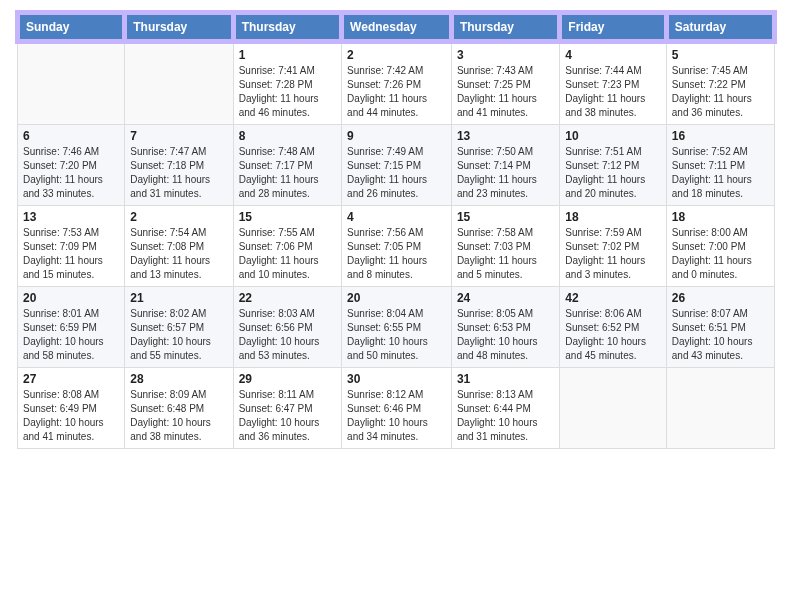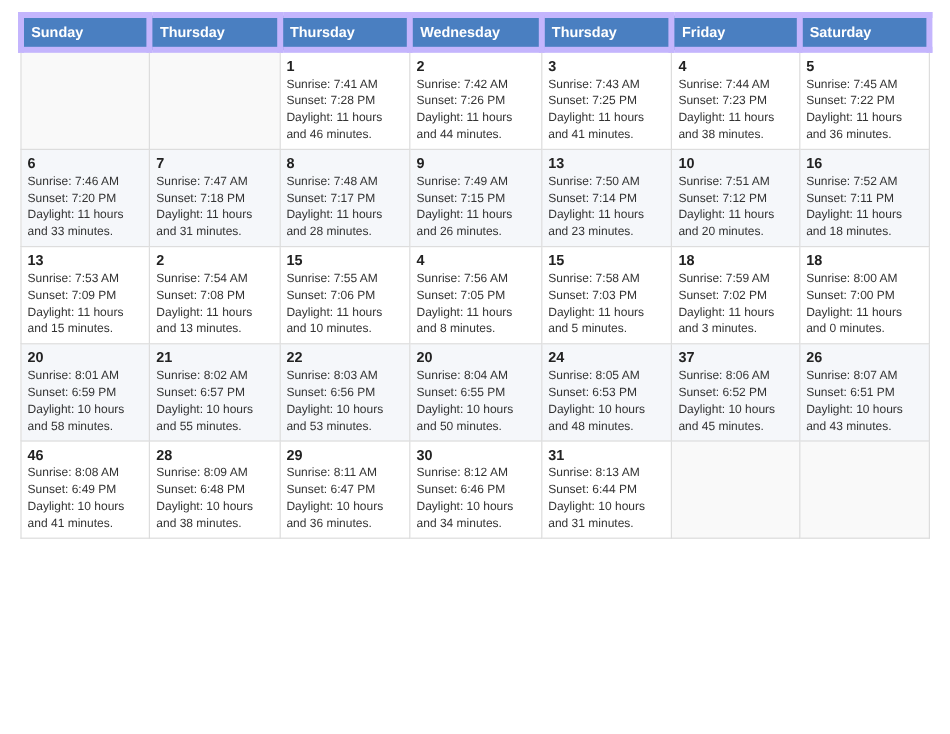--- a/index.html
+++ b/index.html
@@ -129,25 +129,25 @@
           <td><span class="day-number">15</span><span class="day-info">Sunrise: 7:58 AM<br>Sunset: 7:03 PM<br>Daylight: 11 hours and 5 minutes.</span></td>
           <td><span class="day-number">18</span><span class="day-info">Sunrise: 7:59 AM<br>Sunset: 7:02 PM<br>Daylight: 11 hours and 3 minutes.</span></td>
           <td><span class="day-number">18</span><span class="day-info">Sunrise: 8:00 AM<br>Sunset: 7:00 PM<br>Daylight: 11 hours and 0 minutes.</span></td>
         </tr>
         <tr>
           <td><span class="day-number">20</span><span class="day-info">Sunrise: 8:01 AM<br>Sunset: 6:59 PM<br>Daylight: 10 hours and 58 minutes.</span></td>
           <td><span class="day-number">21</span><span class="day-info">Sunrise: 8:02 AM<br>Sunset: 6:57 PM<br>Daylight: 10 hours and 55 minutes.</span></td>
           <td><span class="day-number">22</span><span class="day-info">Sunrise: 8:03 AM<br>Sunset: 6:56 PM<br>Daylight: 10 hours and 53 minutes.</span></td>
           <td><span class="day-number">20</span><span class="day-info">Sunrise: 8:04 AM<br>Sunset: 6:55 PM<br>Daylight: 10 hours and 50 minutes.</span></td>
           <td><span class="day-number">24</span><span class="day-info">Sunrise: 8:05 AM<br>Sunset: 6:53 PM<br>Daylight: 10 hours and 48 minutes.</span></td>
-          <td><span class="day-number">37</span><span class="day-info">Sunrise: 8:06 AM<br>Sunset: 6:52 PM<br>Daylight: 10 hours and 45 minutes.</span></td>
+          <td><span class="day-number">42</span><span class="day-info">Sunrise: 8:06 AM<br>Sunset: 6:52 PM<br>Daylight: 10 hours and 45 minutes.</span></td>
           <td><span class="day-number">26</span><span class="day-info">Sunrise: 8:07 AM<br>Sunset: 6:51 PM<br>Daylight: 10 hours and 43 minutes.</span></td>
         </tr>
         <tr>
-          <td><span class="day-number">46</span><span class="day-info">Sunrise: 8:08 AM<br>Sunset: 6:49 PM<br>Daylight: 10 hours and 41 minutes.</span></td>
+          <td><span class="day-number">27</span><span class="day-info">Sunrise: 8:08 AM<br>Sunset: 6:49 PM<br>Daylight: 10 hours and 41 minutes.</span></td>
           <td><span class="day-number">28</span><span class="day-info">Sunrise: 8:09 AM<br>Sunset: 6:48 PM<br>Daylight: 10 hours and 38 minutes.</span></td>
           <td><span class="day-number">29</span><span class="day-info">Sunrise: 8:11 AM<br>Sunset: 6:47 PM<br>Daylight: 10 hours and 36 minutes.</span></td>
           <td><span class="day-number">30</span><span class="day-info">Sunrise: 8:12 AM<br>Sunset: 6:46 PM<br>Daylight: 10 hours and 34 minutes.</span></td>
           <td><span class="day-number">31</span><span class="day-info">Sunrise: 8:13 AM<br>Sunset: 6:44 PM<br>Daylight: 10 hours and 31 minutes.</span></td>
           <td class="empty-cell">&nbsp;</td>
           <td class="empty-cell">&nbsp;</td>
         </tr>
       </tbody>
   </table>
 </div>

